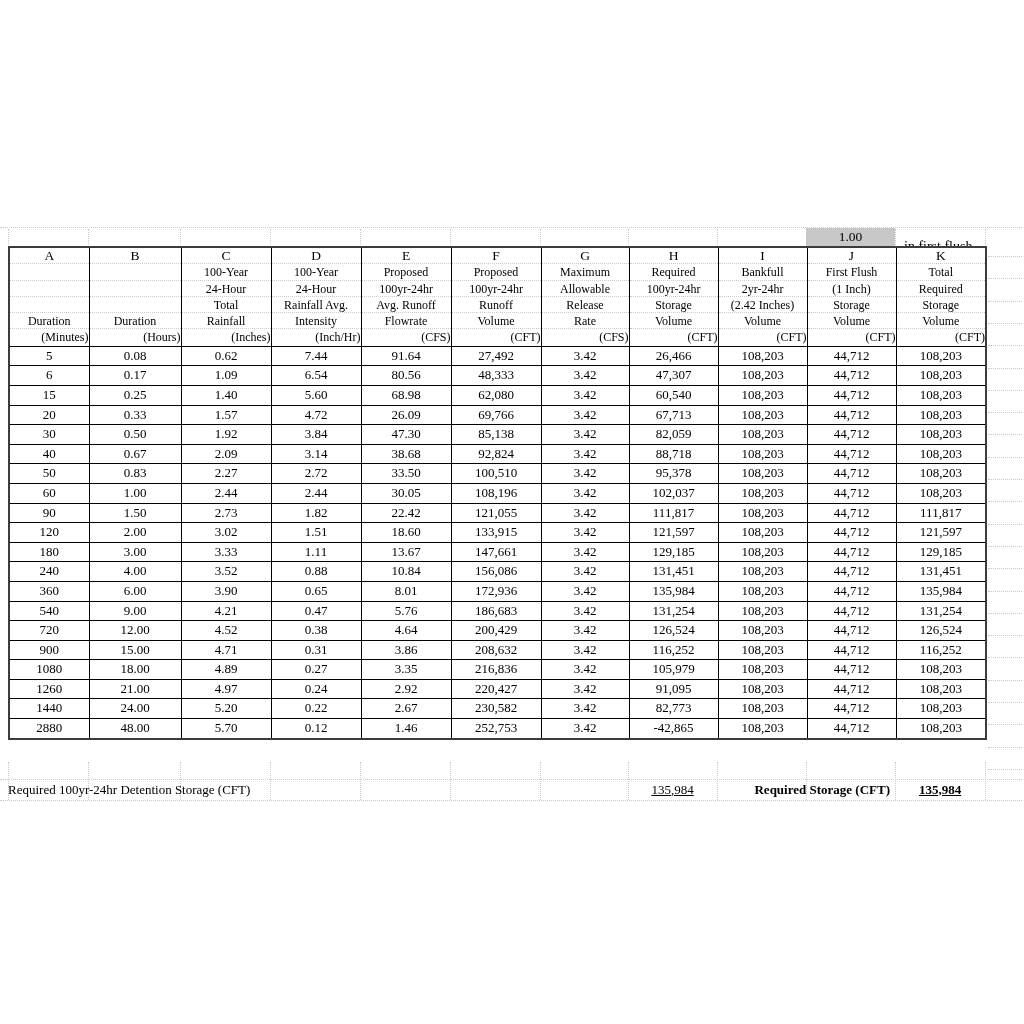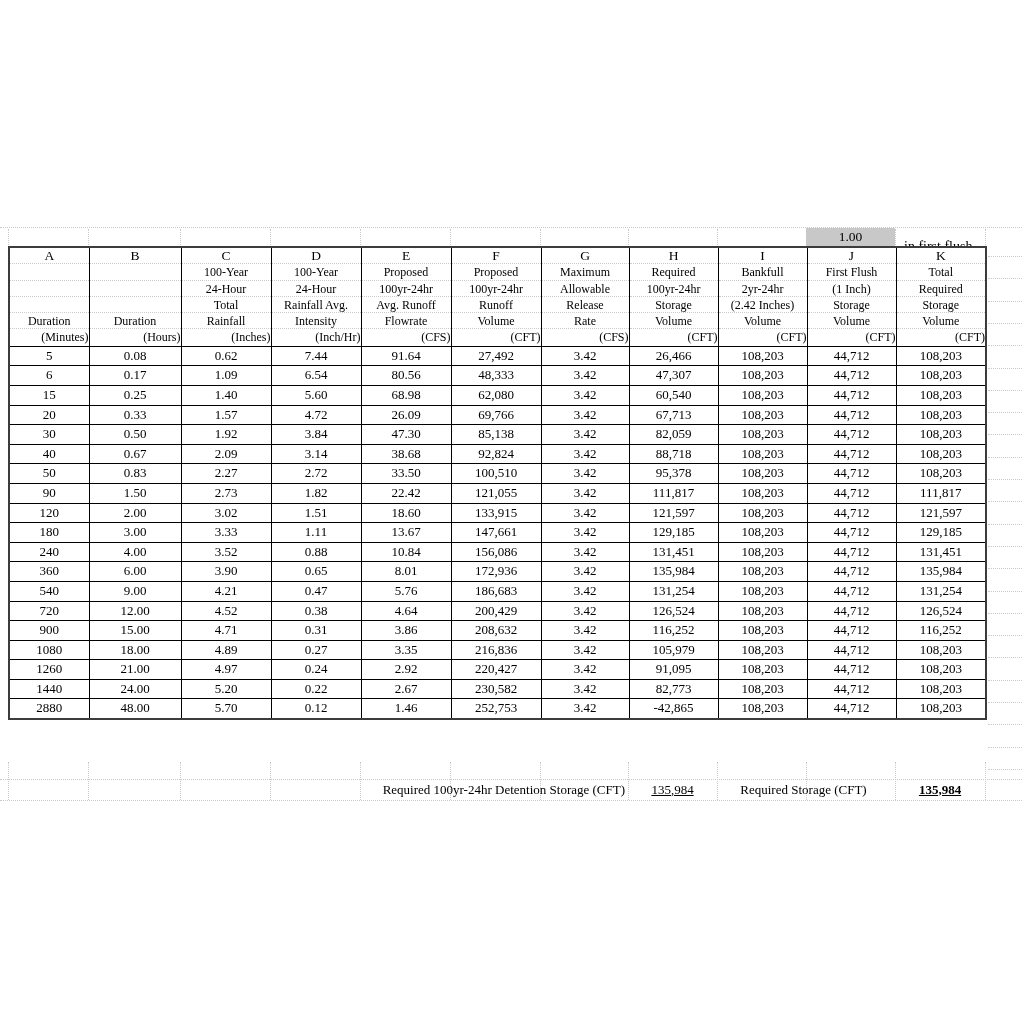--- a/index.html
+++ b/index.html
@@ -47,23 +47,23 @@
     padding:0;height:18.6px;line-height:18.6px;font-size:13px;text-align:center;
     border-right:1px solid #000;border-bottom:1px solid #000;
     overflow:hidden;white-space:nowrap;
   }
 
   
   .footer{
     position:absolute;left:8px;top:779px;width:977px;height:21px;
     display:flex;align-items:center;font-size:13px;
   }
-  .fl1{width:620px;text-align:right;padding-right:3px;box-sizing:border-box;white-space:nowrap;}
+  .fl1{width:620px;text-align:left;padding-right:3px;box-sizing:border-box;white-space:nowrap;}
   .fv1{width:89px;text-align:center;}
-  .fl2{width:178px;text-align:center;font-weight:normal;padding-right:5px;box-sizing:border-box;white-space:nowrap;}
+  .fl2{width:178px;text-align:right;font-weight:bold;padding-right:5px;box-sizing:border-box;white-space:nowrap;}
   .fv2{width:90px;text-align:center;font-weight:bold;}
   .u{text-decoration:underline;}
 </style>
 </head>
 <body>
 
 <div class="page">
 
   <div id="decor">
       <div class="gridline v" style="left: 8px; top: 229px; height: 16px; border-color: rgb(201, 201, 201);"></div>
@@ -318,20 +318,33 @@
           <td>2.72</td>
           <td>33.50</td>
           <td>100,510</td>
           <td>3.42</td>
           <td>95,378</td>
           <td>108,203</td>
           <td>44,712</td>
           <td>108,203</td>
         </tr>
         <tr>
+          <td>60</td>
+          <td>1.00</td>
+          <td>2.44</td>
+          <td>2.44</td>
+          <td>30.05</td>
+          <td>108,196</td>
+          <td>3.42</td>
+          <td>102,037</td>
+          <td>108,203</td>
+          <td>44,712</td>
+          <td>108,203</td>
+        </tr>
+        <tr>
           <td>90</td>
           <td>1.50</td>
           <td>2.73</td>
           <td>1.82</td>
           <td>22.42</td>
           <td>121,055</td>
           <td>3.42</td>
           <td>111,817</td>
           <td>108,203</td>
           <td>44,712</td>

